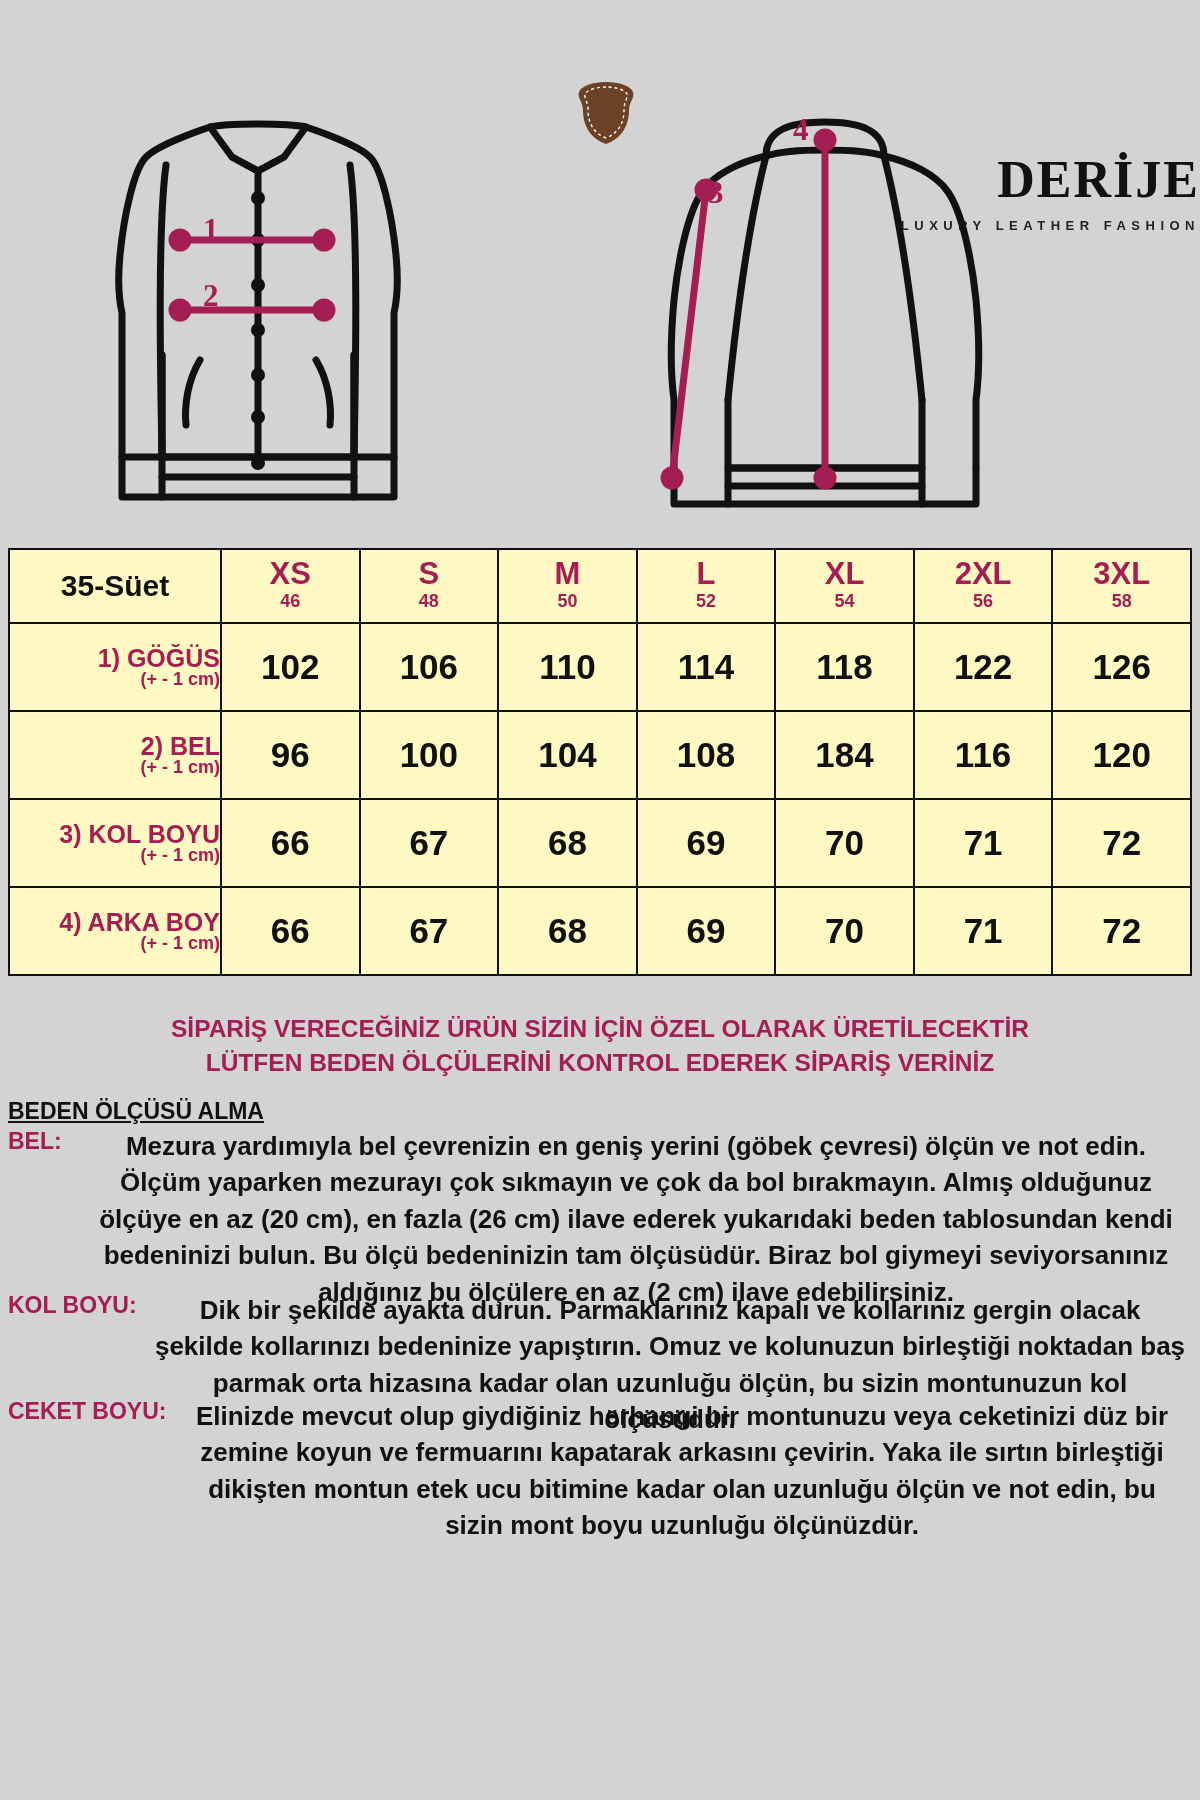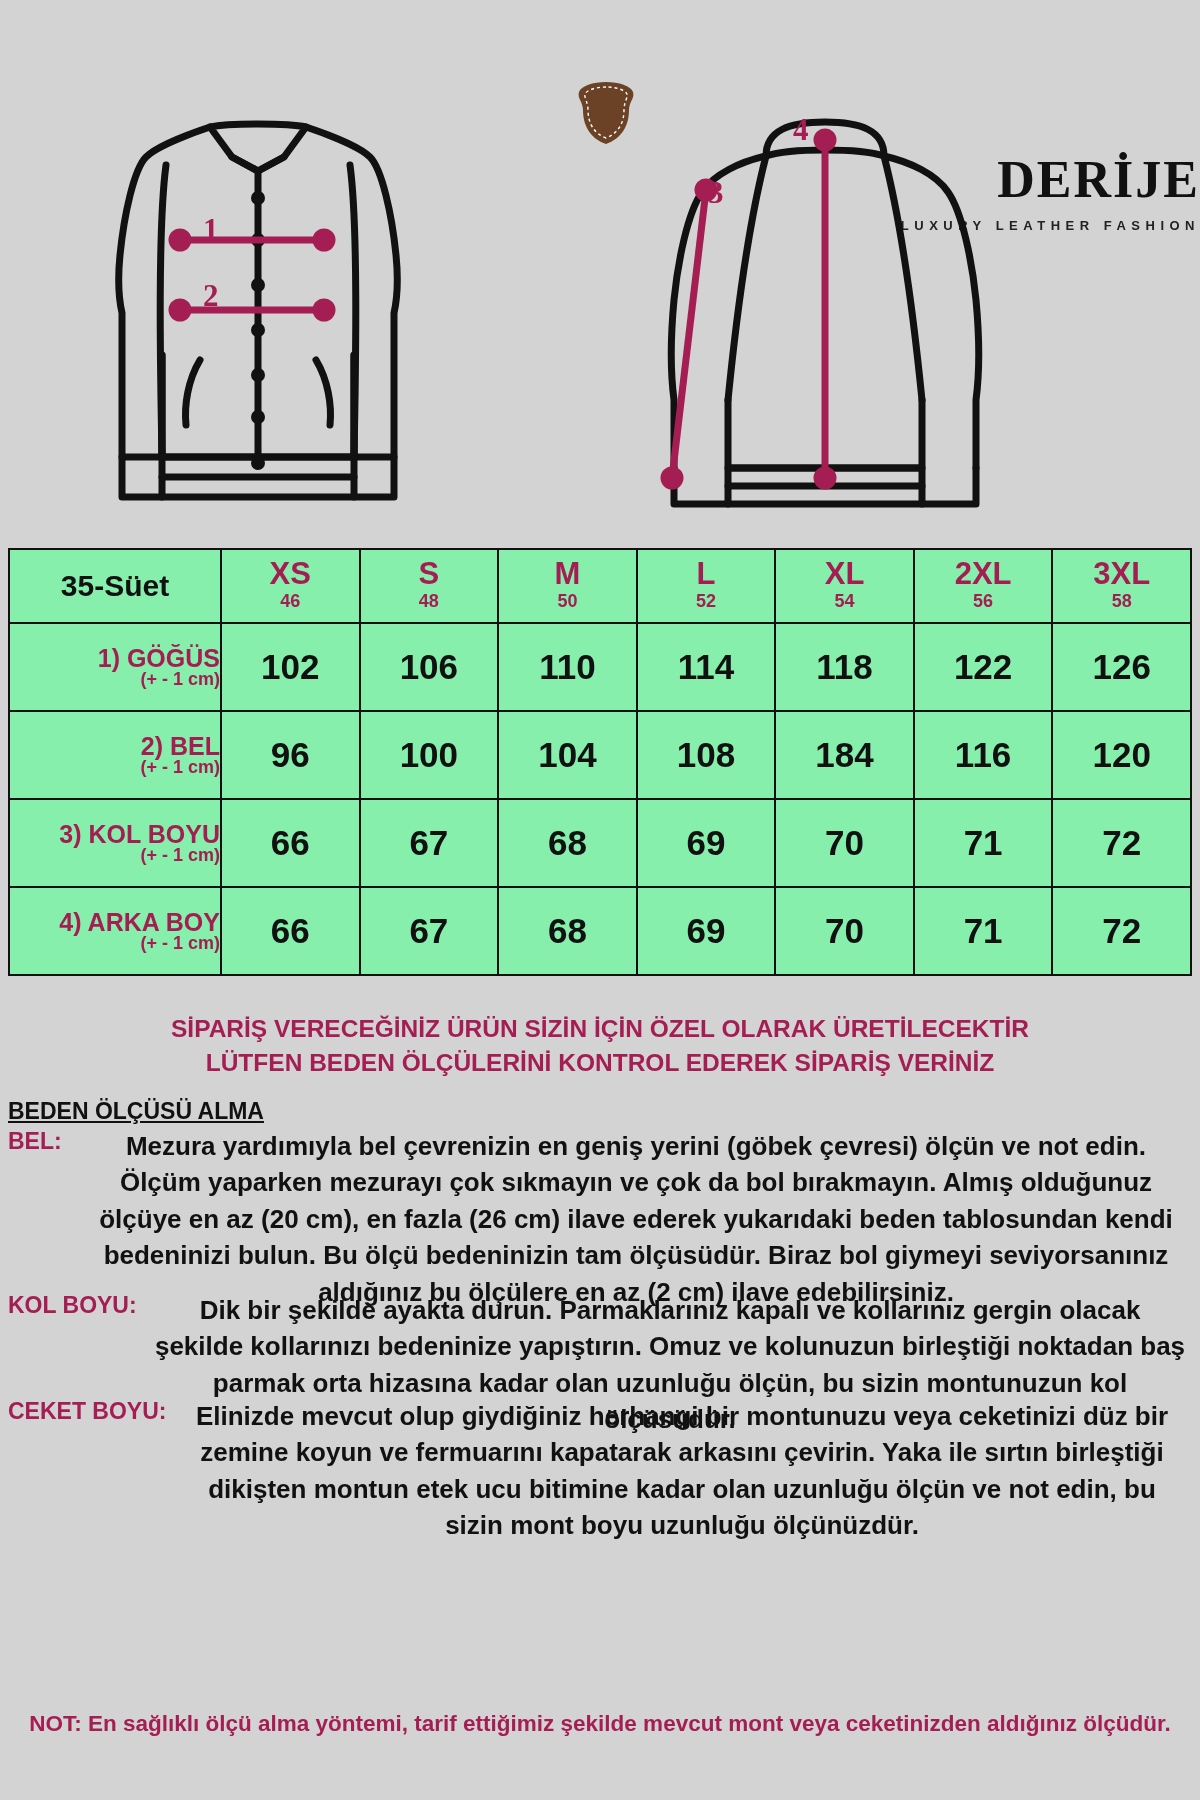--- a/index.html
+++ b/index.html
@@ -50,21 +50,21 @@
     font-weight:bold;
     font-size:31px;
     color:#a41e53;
   }
 
   
   .table-wrap{
     position:absolute;
     top:548px;left:8px;width:1184px;
   }
-  table{border-collapse:collapse;width:100%;background:#86efac;}
+  table{border-collapse:collapse;width:100%;background:#fef9c3;}
   td,th{
     border:2px solid #111;
     text-align:center;
     vertical-align:middle;
     padding:0;
   }
   .hdr-row td{height:72px;}
   .rowlbl{
     width:200px;
     text-align:right;
@@ -367,15 +367,14 @@
     <div class="lbl lbl-ceket">CEKET BOYU:</div>
     <div class="body" style="flex:1;padding-right:14px;">Elinizde mevcut olup giydiğiniz herhangi bir montunuzu veya ceketinizi düz bir zemine koyun ve fermuarını kapatarak arkasını çevirin. Yaka ile sırtın birleştiği dikişten montun etek ucu bitimine kadar olan uzunluğu ölçün ve not edin,
 bu sizin mont boyu uzunluğu ölçünüzdür.</div>
   </div>
 
   <div class="block flexrow" style="top:1292px;">
     <div class="lbl lbl-kol">KOL BOYU:</div>
     <div class="body" style="flex:1;padding-right:14px;">Dik bir şekilde ayakta durun. Parmaklarınız kapalı ve kollarınız gergin olacak şekilde kollarınızı bedeninize yapıştırın. Omuz ve kolunuzun birleştiği noktadan baş parmak orta hizasına kadar olan uzunluğu ölçün, bu sizin montunuzun kol ölçüsüdür.</div>
   </div>
 
-  <div class="note" style="top:1708px;">NOT: En sağlıklı ölçü alma yöntemi, tarif ettiğimiz şekilde mevcut mont veya ceketinizden aldığınız ölçüdür.</div>
 
 </div>
 
 </body></html>

